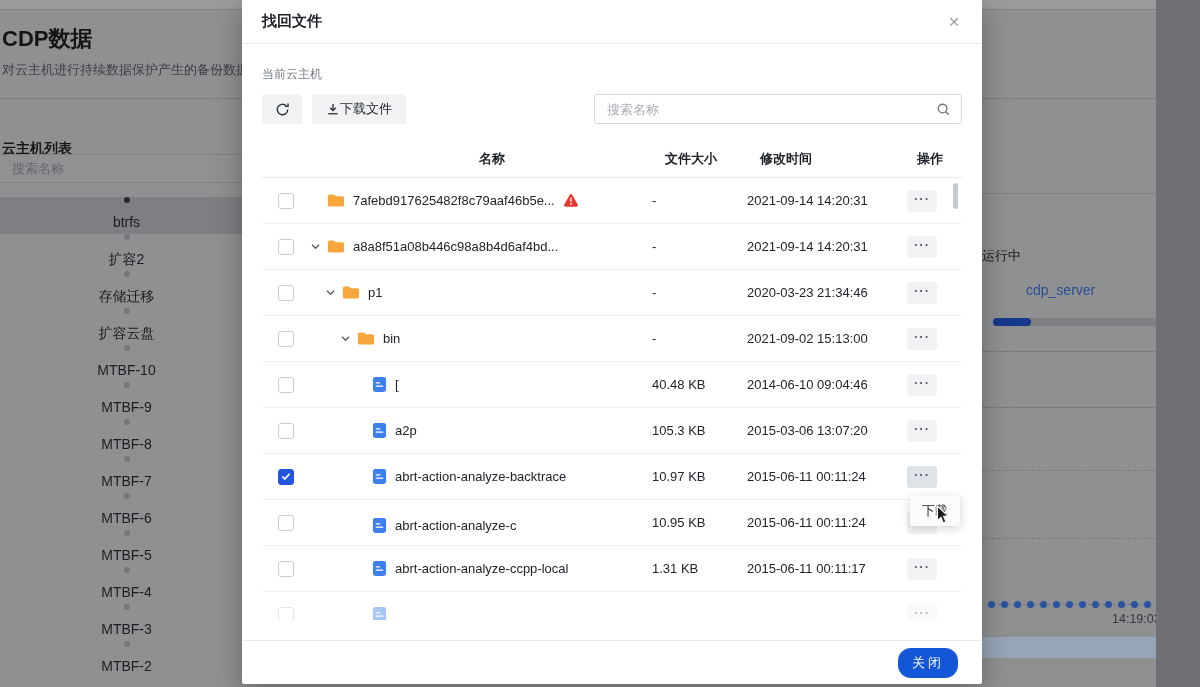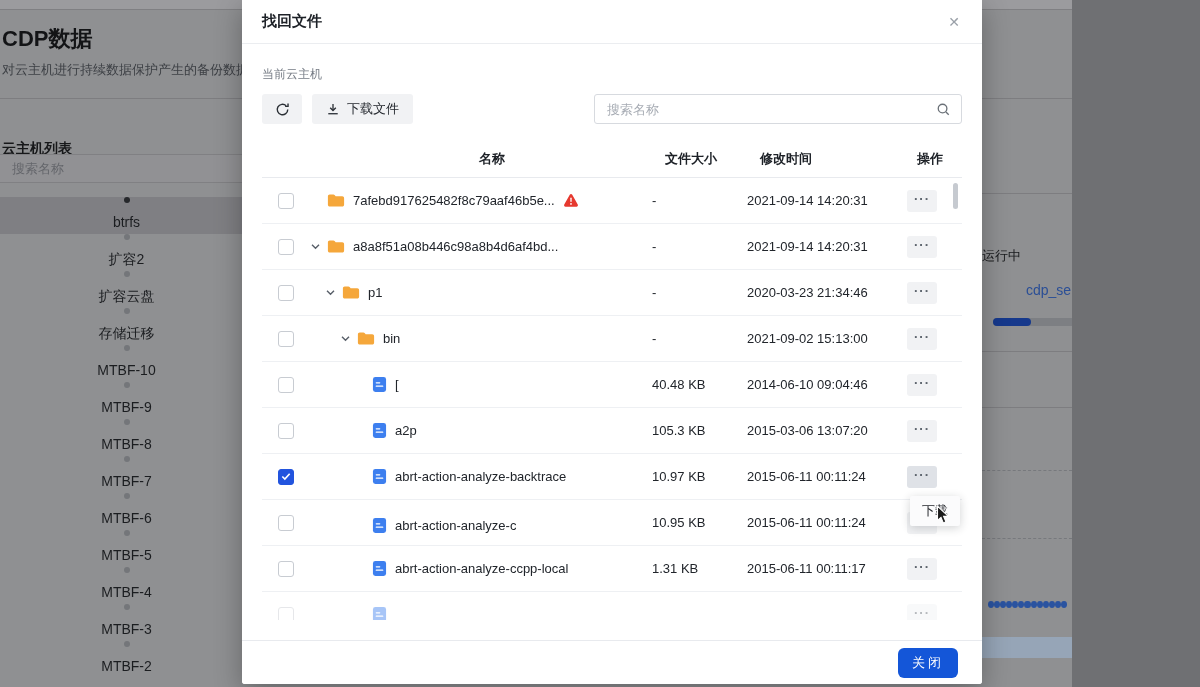--- a/index.html
+++ b/index.html
@@ -1,16 +1,16 @@
 <!DOCTYPE html>
 <html><head>
 <meta charset="utf-8">
 <style>
   html,body{margin:0;padding:0;background:#6f7073;}
-  .stage{position:relative;width:1072px;height:687px;overflow:hidden;background:#8f9092;
+  .stage{position:relative;width:1156px;height:687px;overflow:hidden;background:#8f9092;
          font-family:"Liberation Sans","DejaVu Sans",sans-serif;}
   .stage *{box-sizing:border-box;}
 
   
   .backdrop{position:absolute;inset:0;}
   .top-strip{position:absolute;top:0;left:0;right:0;height:10px;background:#9b9b9e;border-bottom:1px solid #7f7f82;}
   .page-title{position:absolute;left:2px;top:24px;margin:0;font-size:22px;font-weight:bold;color:#131416;white-space:nowrap;}
   .page-desc{position:absolute;left:2px;top:61px;font-size:13px;color:#3c3f44;white-space:nowrap;}
   .hr-full{position:absolute;left:0;right:0;top:98px;height:1px;background:#7d7d80;}
   .sb-title{position:absolute;left:2px;top:140px;font-size:14px;font-weight:bold;color:#17181a;}
@@ -39,21 +39,21 @@
   .modal{position:absolute;left:242px;top:0;width:740px;height:684px;background:#fff;
          border-radius:0 0 3px 3px;box-shadow:0 8px 28px rgba(0,0,0,.30);}
   .m-header{height:44px;display:flex;align-items:center;padding:0 20px;border-bottom:1px solid #ebedf0;}
   .m-title{font-size:15px;font-weight:bold;color:#1d2127;}
   .m-close{margin-left:auto;color:#9aa0a8;font-size:14px;line-height:1;cursor:pointer;background:none;border:none;padding:2px;}
   .m-src{position:absolute;left:20px;top:66px;font-size:12px;color:#767c85;}
   .toolbar{position:absolute;left:20px;right:20px;top:94px;height:30px;display:flex;align-items:center;gap:10px;}
   .btn-gray{height:30px;background:#f1f2f4;border:none;border-radius:3px;display:flex;align-items:center;justify-content:center;
             color:#24282e;font-size:13px;cursor:pointer;}
   .btn-refresh{width:40px;}
-  .btn-download{padding:12px 14px;gap:7px;}
+  .btn-download{padding:12px 14px;}
   .search-box{margin-left:auto;width:368px;height:30px;border:1px solid #d7dadf;border-radius:3px;display:flex;align-items:center;padding:0 10px;background:#fff;}
   .search-box input{border:none;outline:none;flex:1;font-size:13px;color:#30343a;font-family:inherit;background:transparent;}
   .search-box input::placeholder{color:#a6abb3;}
   .search-box .mag{margin-left:8px;display:flex;}
 
   .t-header{position:absolute;left:20px;right:20px;top:140px;height:38px;display:grid;
             grid-template-columns:36px 1fr 95px 160px 55px;align-items:center;
             font-size:13px;font-weight:600;color:#1d2127;border-bottom:1px solid #e8eaee;}
   .h-name{padding-left:34px;text-align:center;} .h-size{padding-left:13px;} .h-time{padding-left:13px;} .h-act{padding-left:10px;}
 
@@ -76,21 +76,21 @@
   .btn-more.active{background:#dfe2e7;}
   .vthumb{position:absolute;left:711px;top:183px;width:5px;height:26px;border-radius:3px;background:#c6cad0;}
 
   .ctx-menu{position:absolute;left:668px;top:496px;width:50px;height:30px;background:#fbfbfc;border-radius:2px;
             box-shadow:0 2px 10px rgba(31,35,41,.20);display:flex;align-items:center;justify-content:center;
             font-size:13px;color:#23262b;cursor:pointer;}
   .cursor{position:absolute;left:694px;top:505px;pointer-events:none;}
 
   .m-footer{position:absolute;left:0;right:0;top:640px;height:44px;border-top:1px solid #e8eaee;
             display:flex;align-items:center;justify-content:flex-end;padding-right:24px;background:#fff;border-radius:0 0 3px 3px;}
-  .btn-primary{height:30px;min-width:58px;padding:0 14px;background:#1456D8;color:#fff;border:none;border-radius:6px;
+  .btn-primary{height:30px;min-width:58px;padding:0 14px;background:#1456D8;color:#fff;border:none;border-radius:13px;
                font-size:13px;letter-spacing:3px;cursor:pointer;font-family:inherit;}
 </style>
 </head>
 <body>
 
 <div class="stage">
 
   <div class="backdrop">
     <div class="top-strip"></div>
     <h1 class="page-title">CDP数据</h1>
@@ -105,25 +105,25 @@
         <div class="side-item selected">
           <span class="bullet"></span>
           <span>btrfs</span>
         </div>
         <div class="side-item">
           <span class="bullet"></span>
           <span>扩容2</span>
         </div>
         <div class="side-item">
           <span class="bullet"></span>
+          <span>存储迁移</span>
+        </div>
+        <div class="side-item">
+          <span class="bullet"></span>
           <span>扩容云盘</span>
-        </div>
-        <div class="side-item">
-          <span class="bullet"></span>
-          <span>存储迁移</span>
         </div>
         <div class="side-item">
           <span class="bullet"></span>
           <span>MTBF-10</span>
         </div>
         <div class="side-item">
           <span class="bullet"></span>
           <span>MTBF-9</span>
         </div>
         <div class="side-item">

